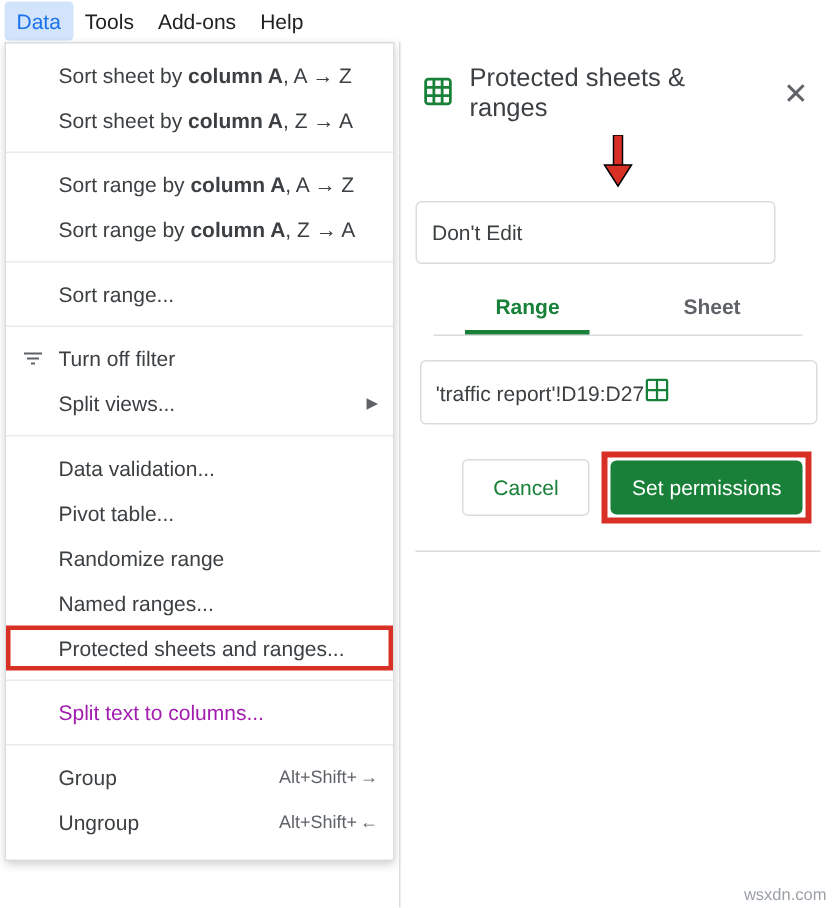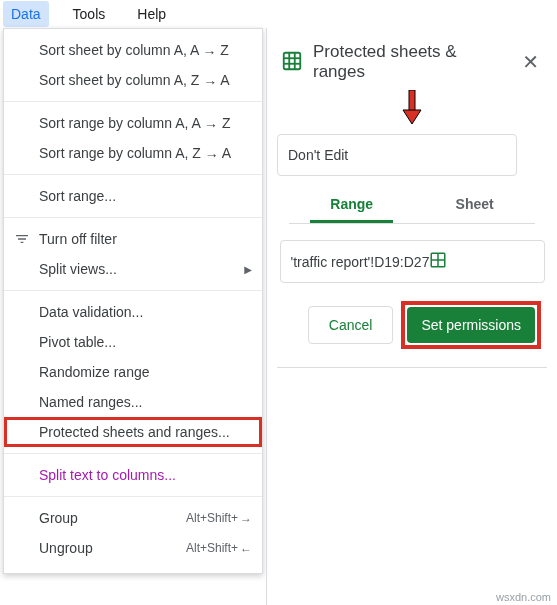--- a/index.html
+++ b/index.html
@@ -1,27 +1,27 @@
 <!DOCTYPE html>
 <html><head>
   <meta charset="utf-8">
   <style>
     * { margin: 0; padding: 0; box-sizing: border-box; font-family: Arial, sans-serif; }
     body { width: 557px; height: 605px; background: #fff; font-size: 14px; color: #3c4043; position: relative; overflow: hidden; }
     
-    .menu-bar { display: flex; gap: 16px; height: 28px; align-items: center; padding-left: 3px; }
+    .menu-bar { display: flex; gap: 0; height: 28px; align-items: center; padding-left: 3px; }
     .menu-bar-item { padding: 5px 8px; cursor: pointer; font-size: 14px; color: #202124; }
     .menu-bar-item.active { background: #d2e3fc; border-radius: 3px; color:#1a73e8;}
     
     .dropdown { position: absolute; left: 3px; top: 28px; width: 260px; background: #fff; box-shadow: 0 2px 6px rgba(0,0,0,0.2); border: 1px solid #dadce0; padding: 6px 0 10px 0; }
     .dropdown-item { padding: 7px 10px 7px 35px; font-size: 14px; color: #3c4043; cursor: pointer; position: relative; display: flex; justify-content: space-between; align-items: center; }
     .dropdown-item.disabled { color: #a21caf; }
     .dropdown-item.highlighted { border: 3px solid #d93025; padding: 4px 7px 4px 32px; }
     .dropdown-sep { height: 1px; background: #e8eaed; margin: 6px 0; }
-    .bold { font-weight: normal; }
+    .bold { font-weight: bold; }
     .item-icon { position: absolute; left: 10px; width: 16px; height: 16px; display: flex; align-items: center; justify-content: center; }
     .submenu-indicator { color: #5f6368; font-size: 10px; }
     .shortcut { font-size: 12px; color: #5f6368; display:flex;align-items:flex-end;gap:2px;}
     
     .side-panel { position: absolute; left: 266px; top: 28px; width: 291px; border-left: 1px solid #dadce0; padding: 14px 10px; height: 577px; }
     .panel-header { display: flex; align-items: center; gap: 10px; margin-bottom: 8px; padding: 0 4px;}
     .panel-title { font-size: 17px; color: #3c4043; flex: 1; }
     .close-x { font-size: 20px; color: #5f6368; cursor: pointer; padding:0 4px;}
     
     .red-arrow { width: 24px; margin: 0 auto 4px auto; display: block; }
@@ -44,20 +44,21 @@
     .panel-bottom-line { border-bottom: 1px solid #dadce0; margin-top: 18px;}
     
     .watermark { position: absolute; bottom: 2px; right: 6px; font-size: 11px; color: #9aa0a6; }
   </style>
 </head>
 <body>
 
 <div class="menu-bar">
   <div class="menu-bar-item active">Data</div>
   <div class="menu-bar-item">Tools</div>
+  <div class="menu-bar-item">Add-ons</div>
   <div class="menu-bar-item">Help</div>
 </div>
 
 <div class="dropdown">
   <div class="dropdown-item">
       <span><span>Sort sheet by </span><span class="bold">column A</span><span>, A → Z</span></span>
     </div>
   <div class="dropdown-item">
       <span><span>Sort sheet by </span><span class="bold">column A</span><span>, Z → A</span></span>
     </div>

